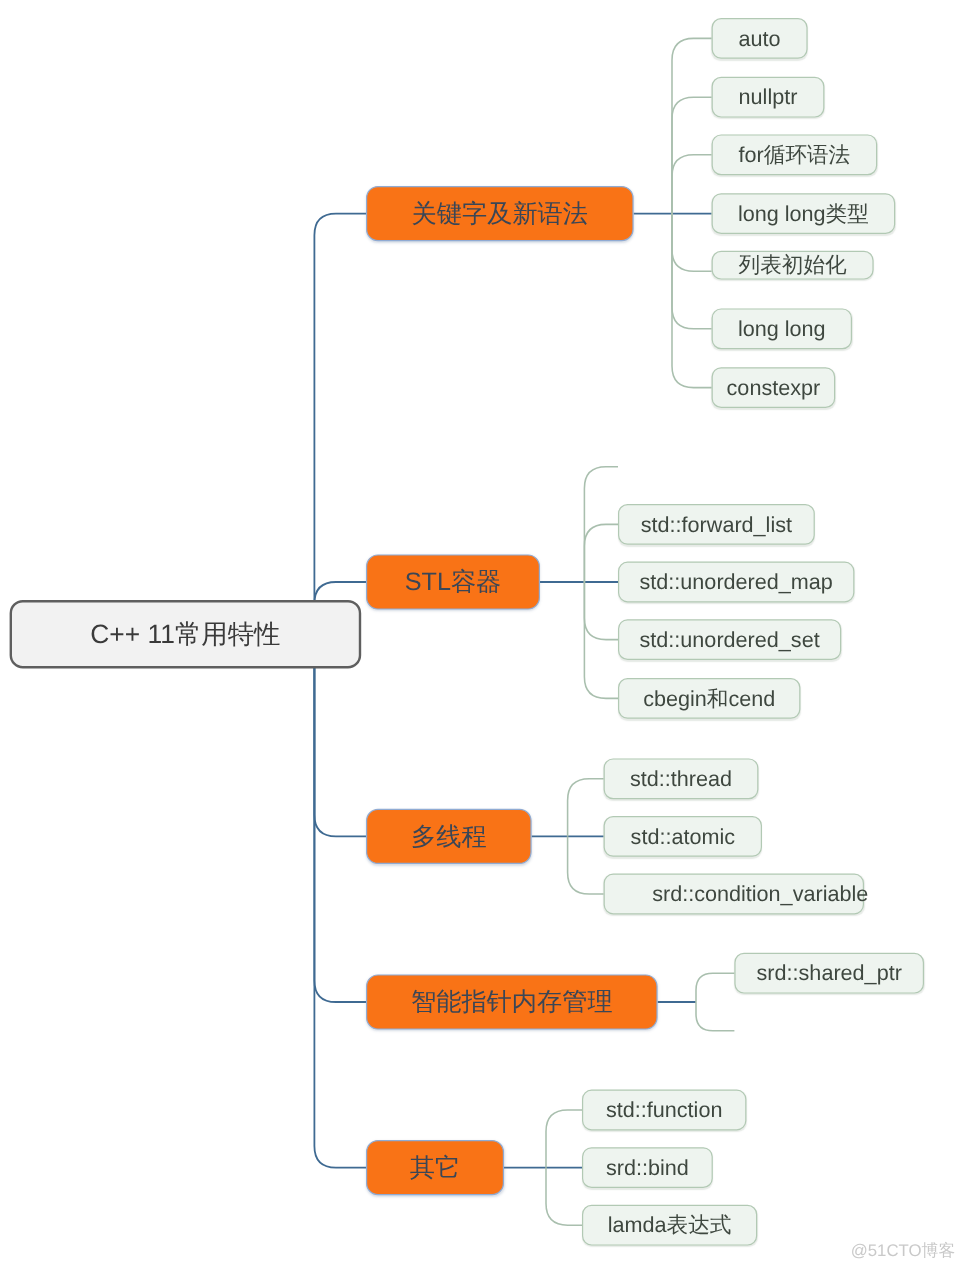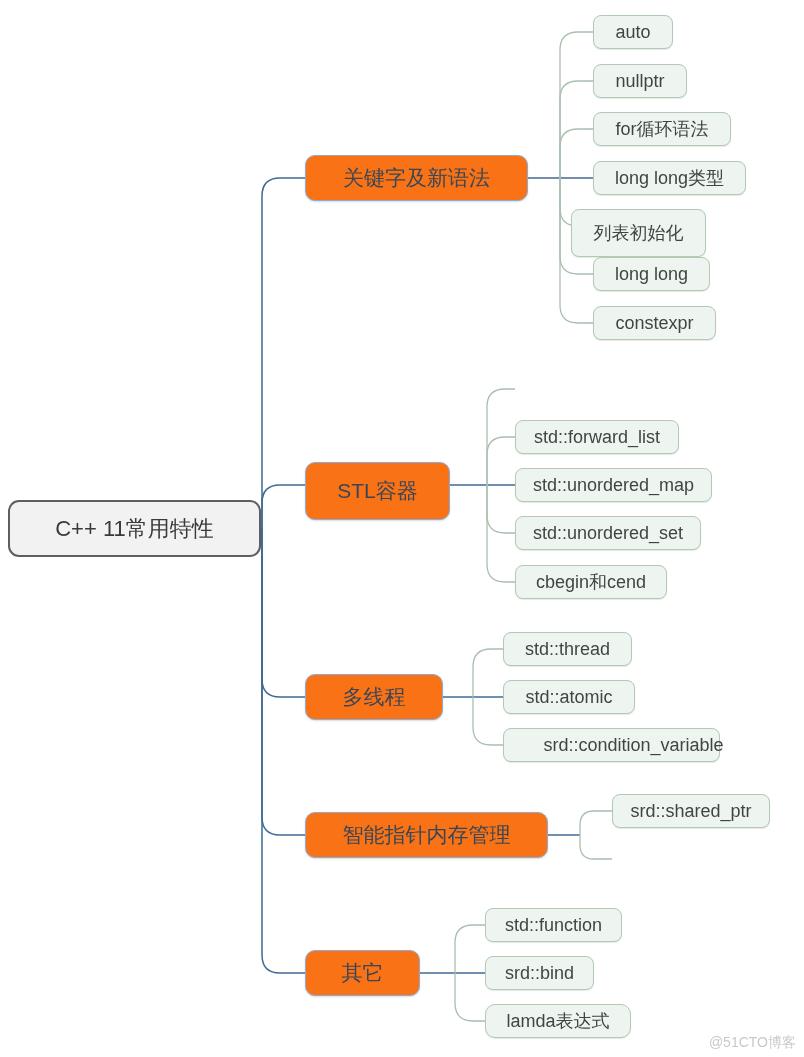--- a/index.html
+++ b/index.html
@@ -55,45 +55,45 @@
       <path d="M473,697 V727 Q473,745 491,745 H503"></path>
 
       <path d="M580,835 V825 Q580,811 594,811 H612"></path>
       <path d="M580,835 V845 Q580,859 594,859 H612"></path>
 
       <path d="M455,973 V943 Q455,925 473,925 H485"></path>
       <path d="M455,973 V1003 Q455,1021 473,1021 H485"></path>
     </g>
   </svg>
 
-  <div class="node root" style="left:8px;top:500px;width:253px;height:57px;">C++ 11常用特性</div>
+  <div class="node root" style="left:8px;top:500px;width:293px;height:57px;">C++ 11常用特性</div>
 
   <div class="node branch" style="left:305px;top:155px;width:223px;height:46px;">关键字及新语法</div>
-  <div class="node branch" style="left:305px;top:462px;width:145px;height:58px;">STL容器</div>
+  <div class="node branch" style="left:305px;top:462px;width:145px;height:46px;">STL容器</div>
   <div class="node branch" style="left:305px;top:674px;width:138px;height:46px;">多线程</div>
   <div class="node branch" style="left:305px;top:812px;width:243px;height:46px;">智能指针内存管理</div>
   <div class="node branch" style="left:305px;top:950px;width:115px;height:46px;">其它</div>
 
   <div class="node leaf" style="left:593px;top:15px;width:80px;height:34px;">auto</div>
   <div class="node leaf" style="left:593px;top:64px;width:94px;height:34px;">nullptr</div>
   <div class="node leaf" style="left:593px;top:112px;width:138px;height:34px;">for循环语法</div>
   <div class="node leaf" style="left:593px;top:161px;width:153px;height:34px;">long long类型</div>
-  <div class="node leaf" style="left:571px;top:209px;width:135px;height:48px;">列表初始化</div>
+  <div class="node leaf" style="left:593px;top:209px;width:135px;height:24px;">列表初始化</div>
   <div class="node leaf" style="left:593px;top:257px;width:117px;height:34px;">long long</div>
-  <div class="node leaf" style="left:593px;top:306px;width:123px;height:34px;">constexpr</div>
+  <div class="node leaf" style="left:593px;top:306px;width:103px;height:34px;">constexpr</div>
 
   <div class="node leaf" style="left:515px;top:420px;width:164px;height:34px;">std::forward_list</div>
   <div class="node leaf" style="left:515px;top:468px;width:197px;height:34px;">std::unordered_map</div>
   <div class="node leaf" style="left:515px;top:516px;width:186px;height:34px;">std::unordered_set</div>
   <div class="node leaf" style="left:515px;top:565px;width:152px;height:34px;">cbegin和cend</div>
 
   <div class="node leaf" style="left:503px;top:632px;width:129px;height:34px;">std::thread</div>
   <div class="node leaf" style="left:503px;top:680px;width:132px;height:34px;text-align:center;">std::atomic</div>
   <div class="node leaf" style="left:503px;top:728px;width:217px;height:34px;padding-left:44px;">srd::condition_variable</div>
 
   <div class="node leaf" style="left:612px;top:794px;width:158px;height:34px;">srd::shared_ptr</div>
 
   <div class="node leaf" style="left:485px;top:908px;width:137px;height:34px;">std::function</div>
   <div class="node leaf" style="left:485px;top:956px;width:109px;height:34px;">srd::bind</div>
-  <div class="node leaf" style="left:485px;top:1004px;width:146px;height:34px;border-radius:10px;">lamda表达式</div>
+  <div class="node leaf" style="left:485px;top:1004px;width:146px;height:34px;">lamda表达式</div>
 
   <div class="watermark">@51CTO博客</div>
 </div>
 
 </body></html>

